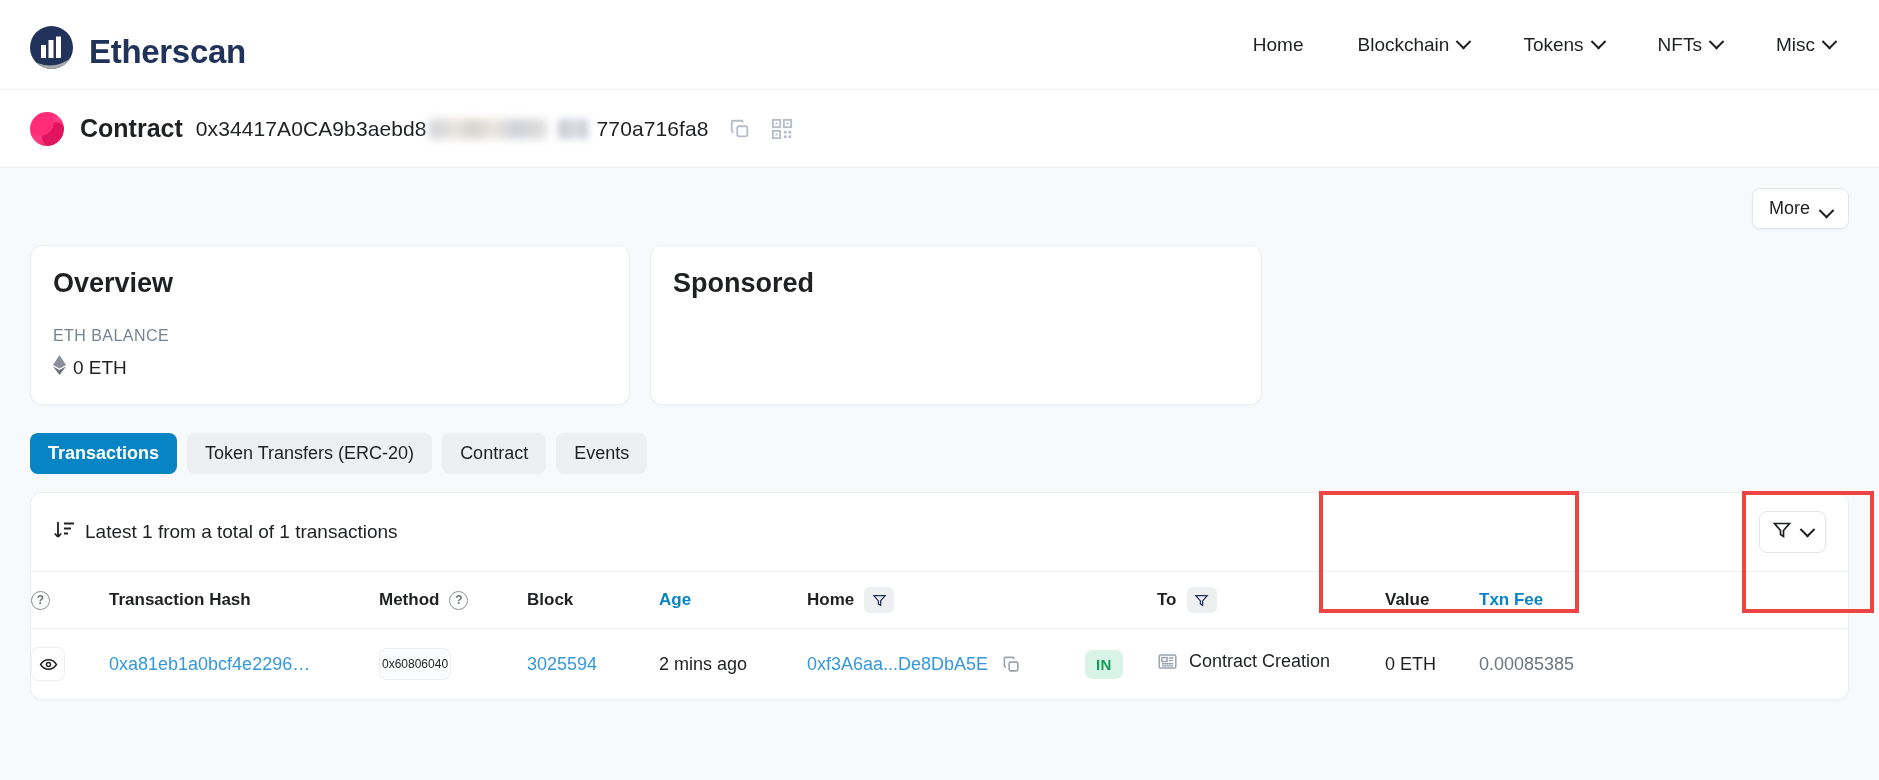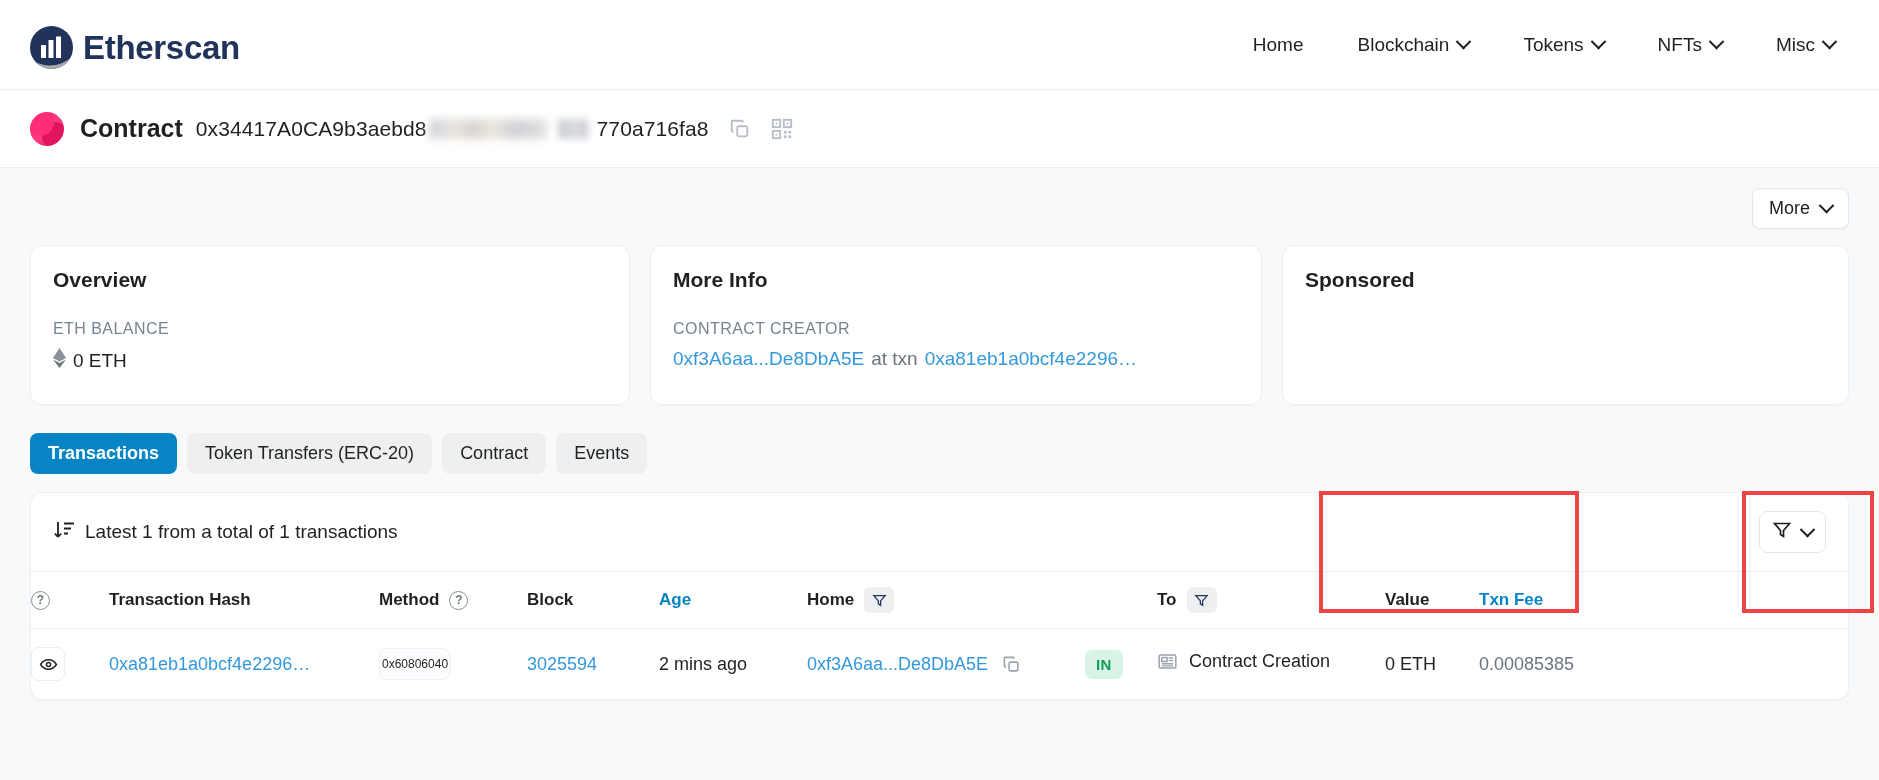--- a/index.html
+++ b/index.html
@@ -14,21 +14,21 @@
 
   
   .topnav {
     height: 90px;
     background: #ffffff;
     border-bottom: 1px solid #eceef1;
     display: flex;
     align-items: center;
     padding: 0 30px 0 28px;
   }
-  .brand { display: flex; align-items: center; gap: 8px; margin-top: 6px; }
+  .brand { display: flex; align-items: flex-end; gap: 14px; margin-top: 6px; }
   .brand-mark { width: 47px; height: 47px; position: relative; }
   .brand-text {
     font-size: 33px;
     font-weight: 600;
     color: #21325b;
     letter-spacing: -0.3px;
   }
   .nav-right {
     margin-left: auto;
     display: flex;
@@ -120,40 +120,40 @@
     justify-content: flex-end;
     padding: 20px 0 16px 0;
   }
   .more-btn {
     background: #fff;
     border: 1px solid #e3e6ea;
     border-radius: 8px;
     padding: 9px 16px;
     font-size: 18px;
     color: #1e2022;
-    display: flex; align-items: center; gap: 11px;
+    display: flex; align-items: flex-end; gap: 11px;
     cursor: pointer;
     box-shadow: 0 1px 2px rgba(16,24,40,.04);
   }
 
   .cards {
     display: grid;
     grid-template-columns: 600px 612px 1fr;
     gap: 20px;
   }
   .card {
     background: #fff;
     border: 1px solid #edf0f2;
     border-radius: 12px;
     padding: 22px 22px;
     height: 160px;
     box-shadow: 0 1px 2px rgba(16,24,40,.03);
   }
   .card-title {
-    font-size: 21px;
+    font-size: 27px;
     font-weight: 700;
     color: #1e2022;
     margin-bottom: 28px;
   }
   .card-label {
     font-size: 16px;
     color: #77838f;
     letter-spacing: 0.45px;
     margin-bottom: 10px;
   }
@@ -389,29 +389,20 @@
         <span>
           <svg width="13" height="20" viewBox="0 0 13 20">
             <path d="M6.5 0 L13 10 L6.5 13.6 L0 10 Z" fill="#8a9099"></path>
             <path d="M6.5 15 L13 11.4 L6.5 20 L0 11.4 Z" fill="#6c757d"></path>
           </svg>
         </span>
         <span>0 ETH</span>
       </div>
     </div>
 
-    <div class="card">
-      <div class="card-title">More Info</div>
-      <div class="card-label">CONTRACT CREATOR</div>
-      <div class="creator-line">
-        <span class="link">0xf3A6aa...De8DbA5E</span>
-        <span class="muted">at txn</span>
-        <span class="link">0xa81eb1a0bcf4e2296…</span>
-      </div>
-    </div>
 
     <div class="card">
       <div class="card-title">Sponsored</div>
     </div>
   </div>
 
   <div class="tabs">
     <div class="tab active">Transactions</div>
     <div class="tab">Token Transfers (ERC-20)</div>
     <div class="tab">Contract</div>

